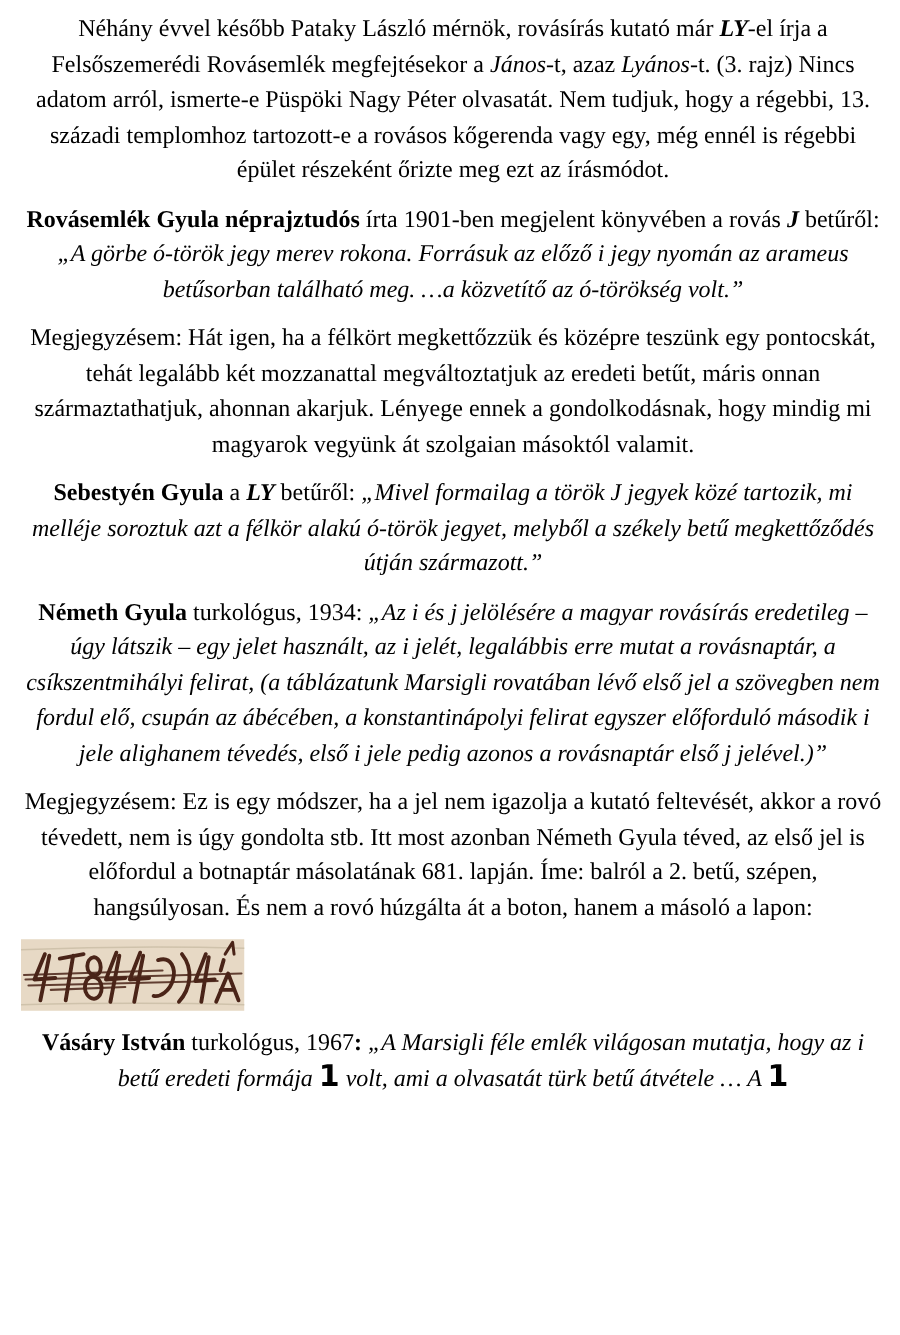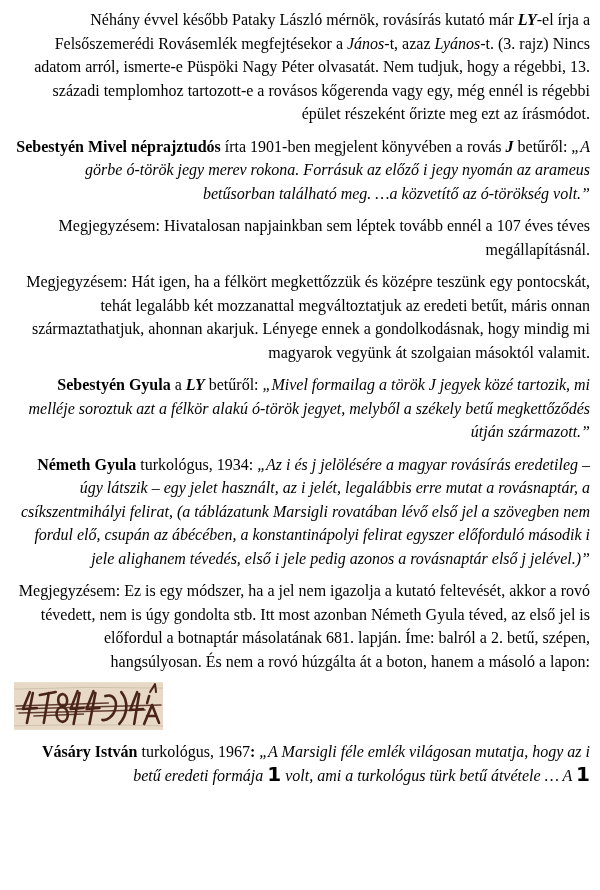--- a/index.html
+++ b/index.html
@@ -13,21 +13,21 @@
     line-height: 1.47;
     overflow: hidden;
   }
   .page {
     padding: 8px 10px 0 14px;
     width: 576px;
     box-sizing: content-box;
   }
   p {
     margin: 0 0 9px 0;
-    text-align: right;
+    text-align: center;
   }
   .b  { font-weight: bold; }
   .i  { font-style: italic; }
   .bi { font-weight: bold; font-style: italic; }
   .rune {
     font-family: "DejaVu Sans", sans-serif;
     font-weight: bold;
     font-style: normal;
     font-size: 1.25em;
     line-height: 0;
@@ -40,23 +40,22 @@
   }
   figure.rune-figure svg { display: block; }
 </style>
 </head>
 <body>
 
 <main class="page">
 
   <p><span>Néhány évvel később Pataky László mérnök, rovásírás kutató már </span><span class="bi">LY</span><span>-el  írja a Felsőszemerédi Rovásemlék megfejtésekor a </span><span class="i">János</span><span>-t, azaz </span><span class="i">Lyános</span><span>-t. (3. rajz) Nincs adatom arról, ismerte-e Püspöki Nagy Péter olvasatát. Nem tudjuk, hogy a régebbi, 13. századi templomhoz tartozott-e a rovásos kőgerenda vagy egy, még ennél is régebbi épület részeként őrizte meg ezt az írásmódot.</span></p>
 
-  <p><span class="b">Sebestyén Mivel néprajztudós</span><span> írta 1901-ben megjelent könyvében a rovás </span><span class="bi">J</span><span> betűről: </span><span class="i">„A görbe ó-török jegy merev rokona. Forrásuk az előző i jegy nyomán az arameus betűsorban található meg. …a közvetítő az ó-törökség volt.”</span></p>
+  <p><span class="b">Rovásemlék Gyula néprajztudós</span><span> írta 1901-ben megjelent könyvében a rovás </span><span class="bi">J</span><span> betűről: </span><span class="i">„A görbe ó-török jegy merev rokona. Forrásuk az előző i jegy nyomán az arameus betűsorban található meg. …a közvetítő az ó-törökség volt.”</span></p>
 
-  <p><span>Megjegyzésem: Hivatalosan napjainkban sem léptek tovább ennél  a 107 éves téves megállapításnál.</span></p>
 
   <p><span>Megjegyzésem: Hát igen, ha a félkört megkettőzzük és középre teszünk egy pontocskát, tehát legalább két mozzanattal megváltoztatjuk az eredeti betűt, máris onnan származtathatjuk, ahonnan akarjuk. Lényege ennek a gondolkodásnak, hogy mindig mi magyarok vegyünk át szolgaian másoktól valamit.</span></p>
 
   <p><span class="b">Sebestyén Gyula</span><span> a  </span><span class="bi">LY</span><span> betűről: </span><span class="i">„Mivel formailag a török J jegyek közé tartozik, mi melléje soroztuk azt a félkör alakú ó-török jegyet, melyből a székely betű megkettőződés útján származott.”</span></p>
 
   <p><span class="b">Németh Gyula</span><span> turkológus, 1934: </span><span class="i">„Az i  és  j  jelölésére a magyar rovásírás eredetileg – úgy látszik – egy jelet használt, az i jelét, legalábbis erre mutat a rovásnaptár, a csíkszentmihályi felirat, (a táblázatunk Marsigli rovatában lévő első jel a szövegben nem fordul elő, csupán az ábécében, a konstantinápolyi felirat egyszer előforduló második i  jele alighanem tévedés, első i jele pedig azonos a rovásnaptár első j jelével.)”</span></p>
 
   <p><span>Megjegyzésem: Ez is egy módszer, ha a jel nem igazolja a kutató feltevését, akkor a rovó tévedett, nem is úgy gondolta stb.  Itt most azonban Németh Gyula téved, az első jel is előfordul a  botnaptár másolatának 681. lapján. Íme: balról a 2. betű, szépen, hangsúlyosan. És nem a rovó húzgálta át a boton, hanem a másoló a lapon:</span></p>
 
   <figure class="rune-figure">
@@ -78,15 +77,15 @@
       </g>
       <g fill="none" stroke-linecap="round" stroke-width="1.4" opacity="0.85" stroke="#4a2418">
         <path d="M3 27 L148 23"></path>
         <path d="M5 31 L132 28"></path>
         <path d="M2 24 L95 21"></path>
         <path d="M20 34 L70 32"></path>
       </g>
     </svg>
   </figure>
 
-  <p><span class="b">Vásáry István</span><span> turkológus, 1967</span><span class="b">:</span><span> </span><span class="i">„A Marsigli féle emlék világosan mutatja, hogy az i betű eredeti formája </span><span class="rune">1</span><span class="i"> volt, ami a turkológus türk betű átvétele</span><span class="i"> … A </span><span class="rune">1</span></p>
+  <p><span class="b">Vásáry István</span><span> turkológus, 1967</span><span class="b">:</span><span> </span><span class="i">„A Marsigli féle emlék világosan mutatja, hogy az i betű eredeti formája </span><span class="rune">1</span><span class="i"> volt, ami a olvasatát türk betű átvétele</span><span class="i"> … A </span><span class="rune">1</span></p>
 
 </main>
 
 </body></html>

